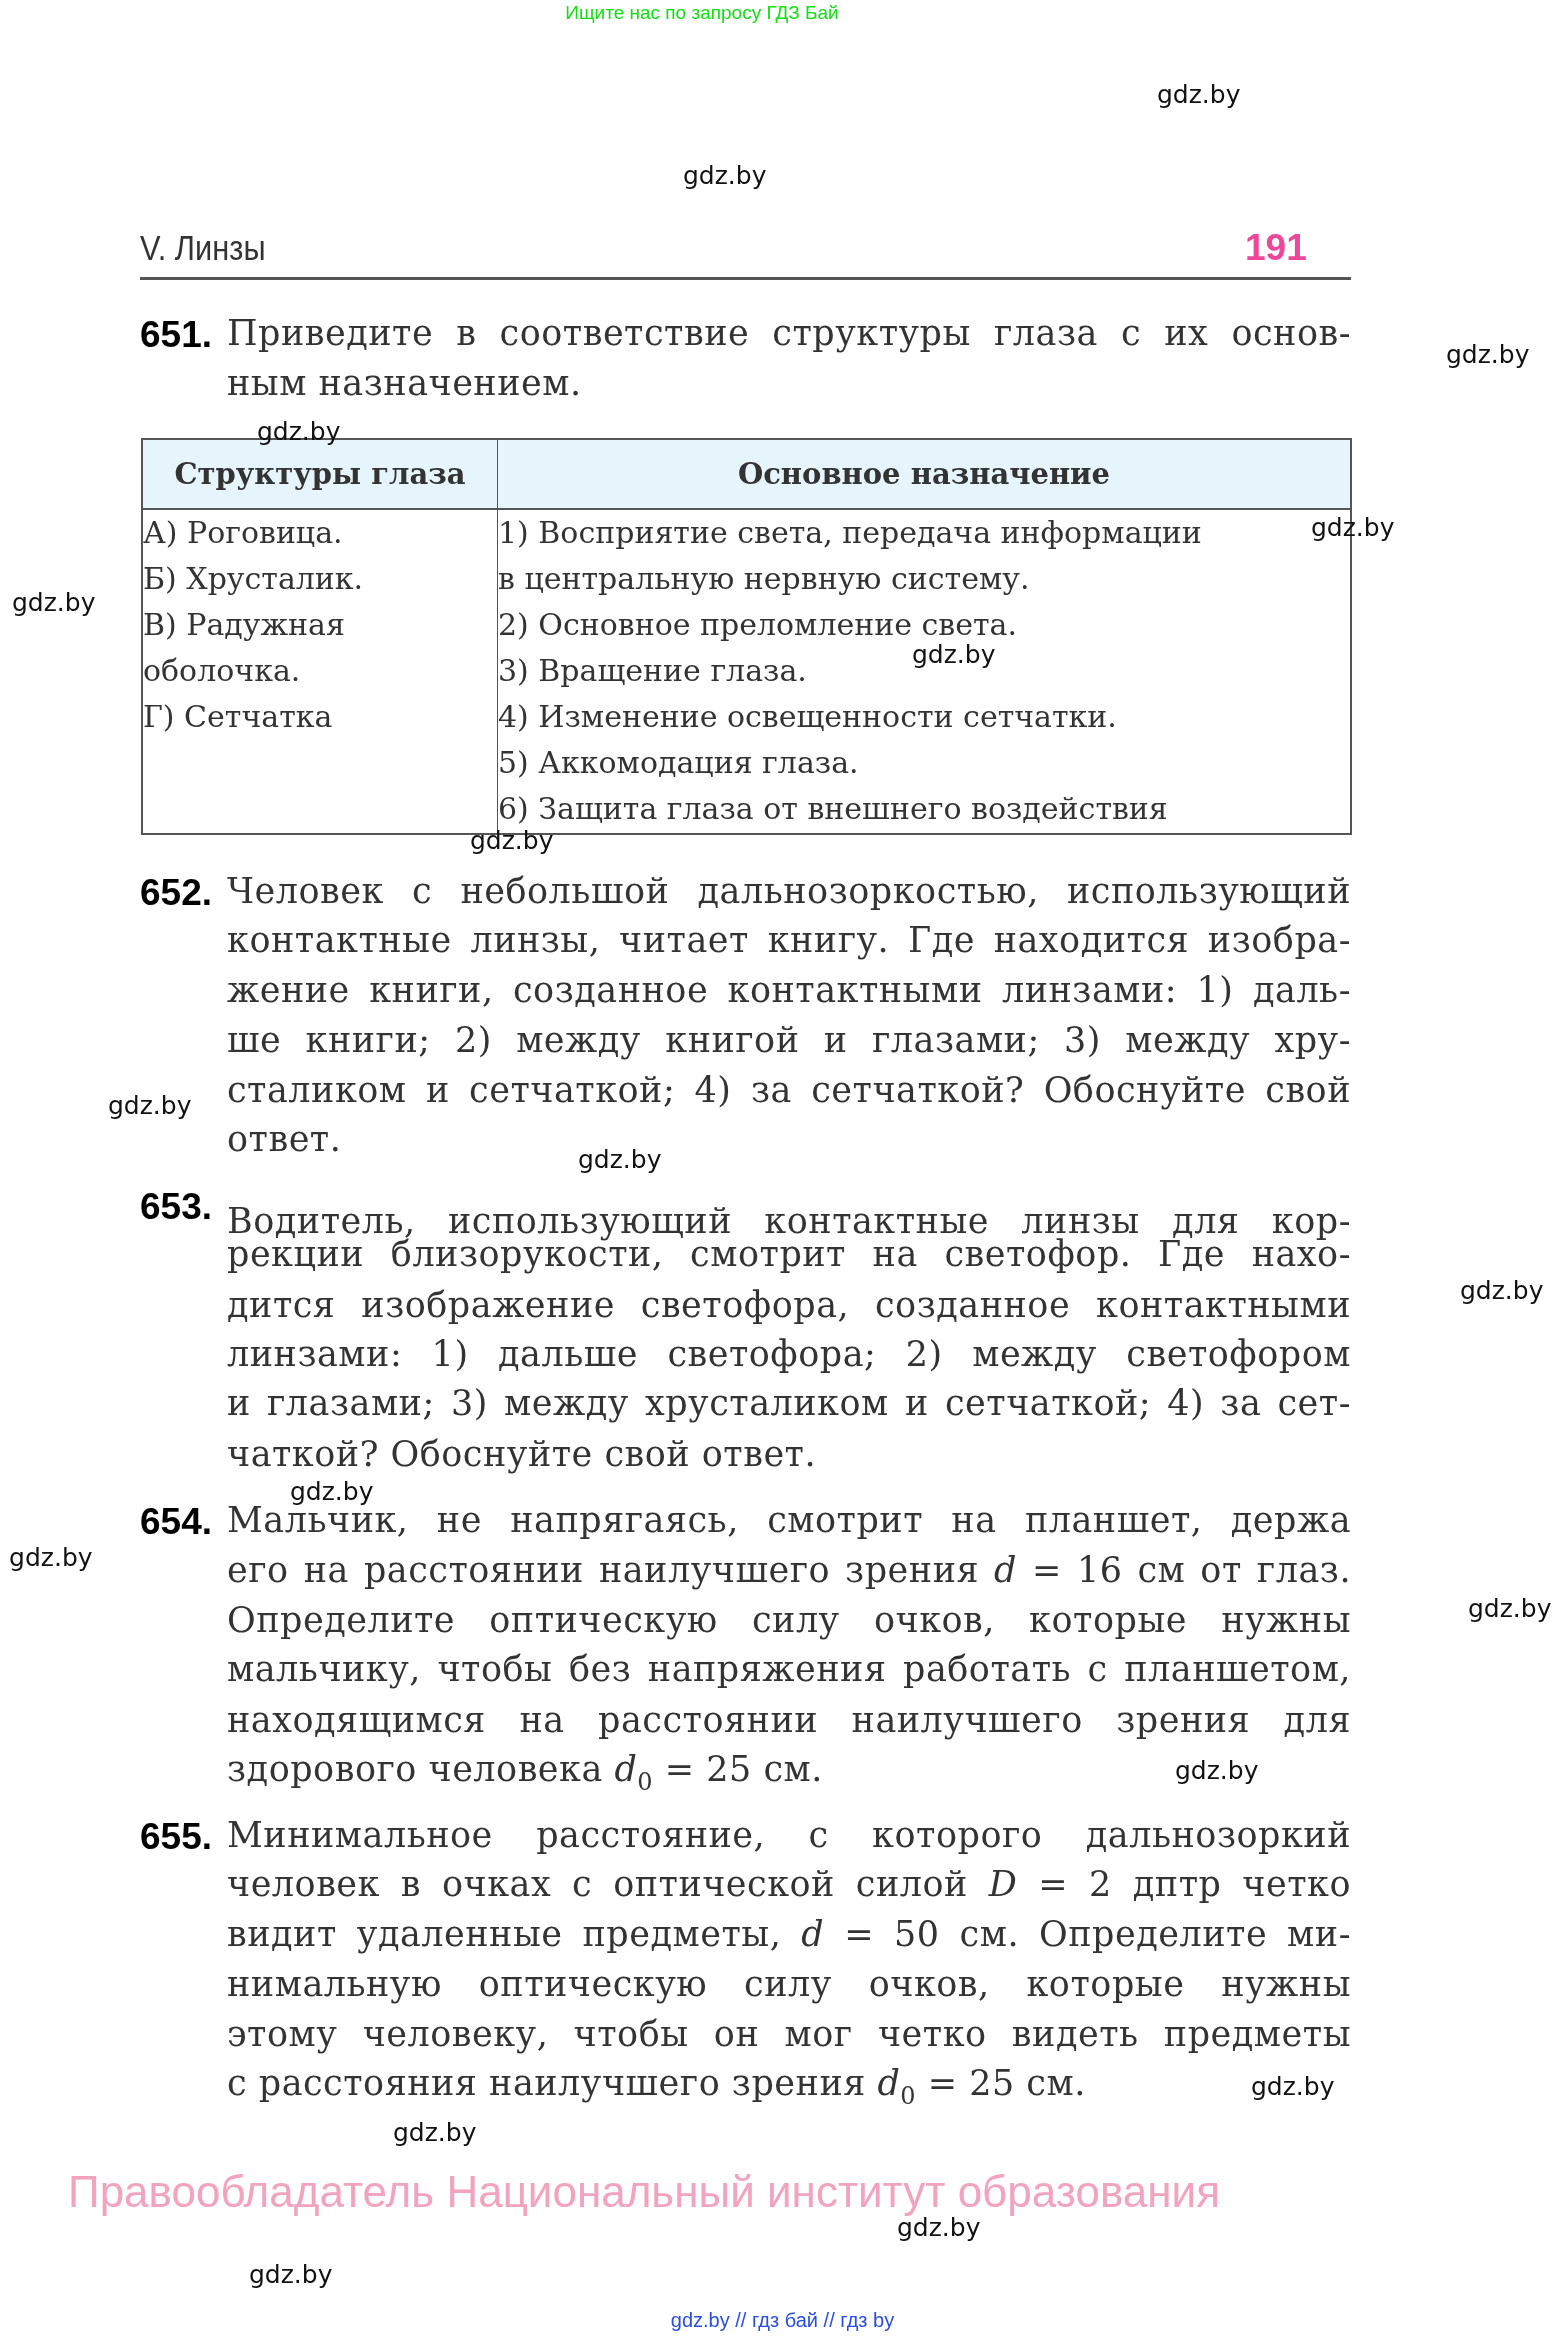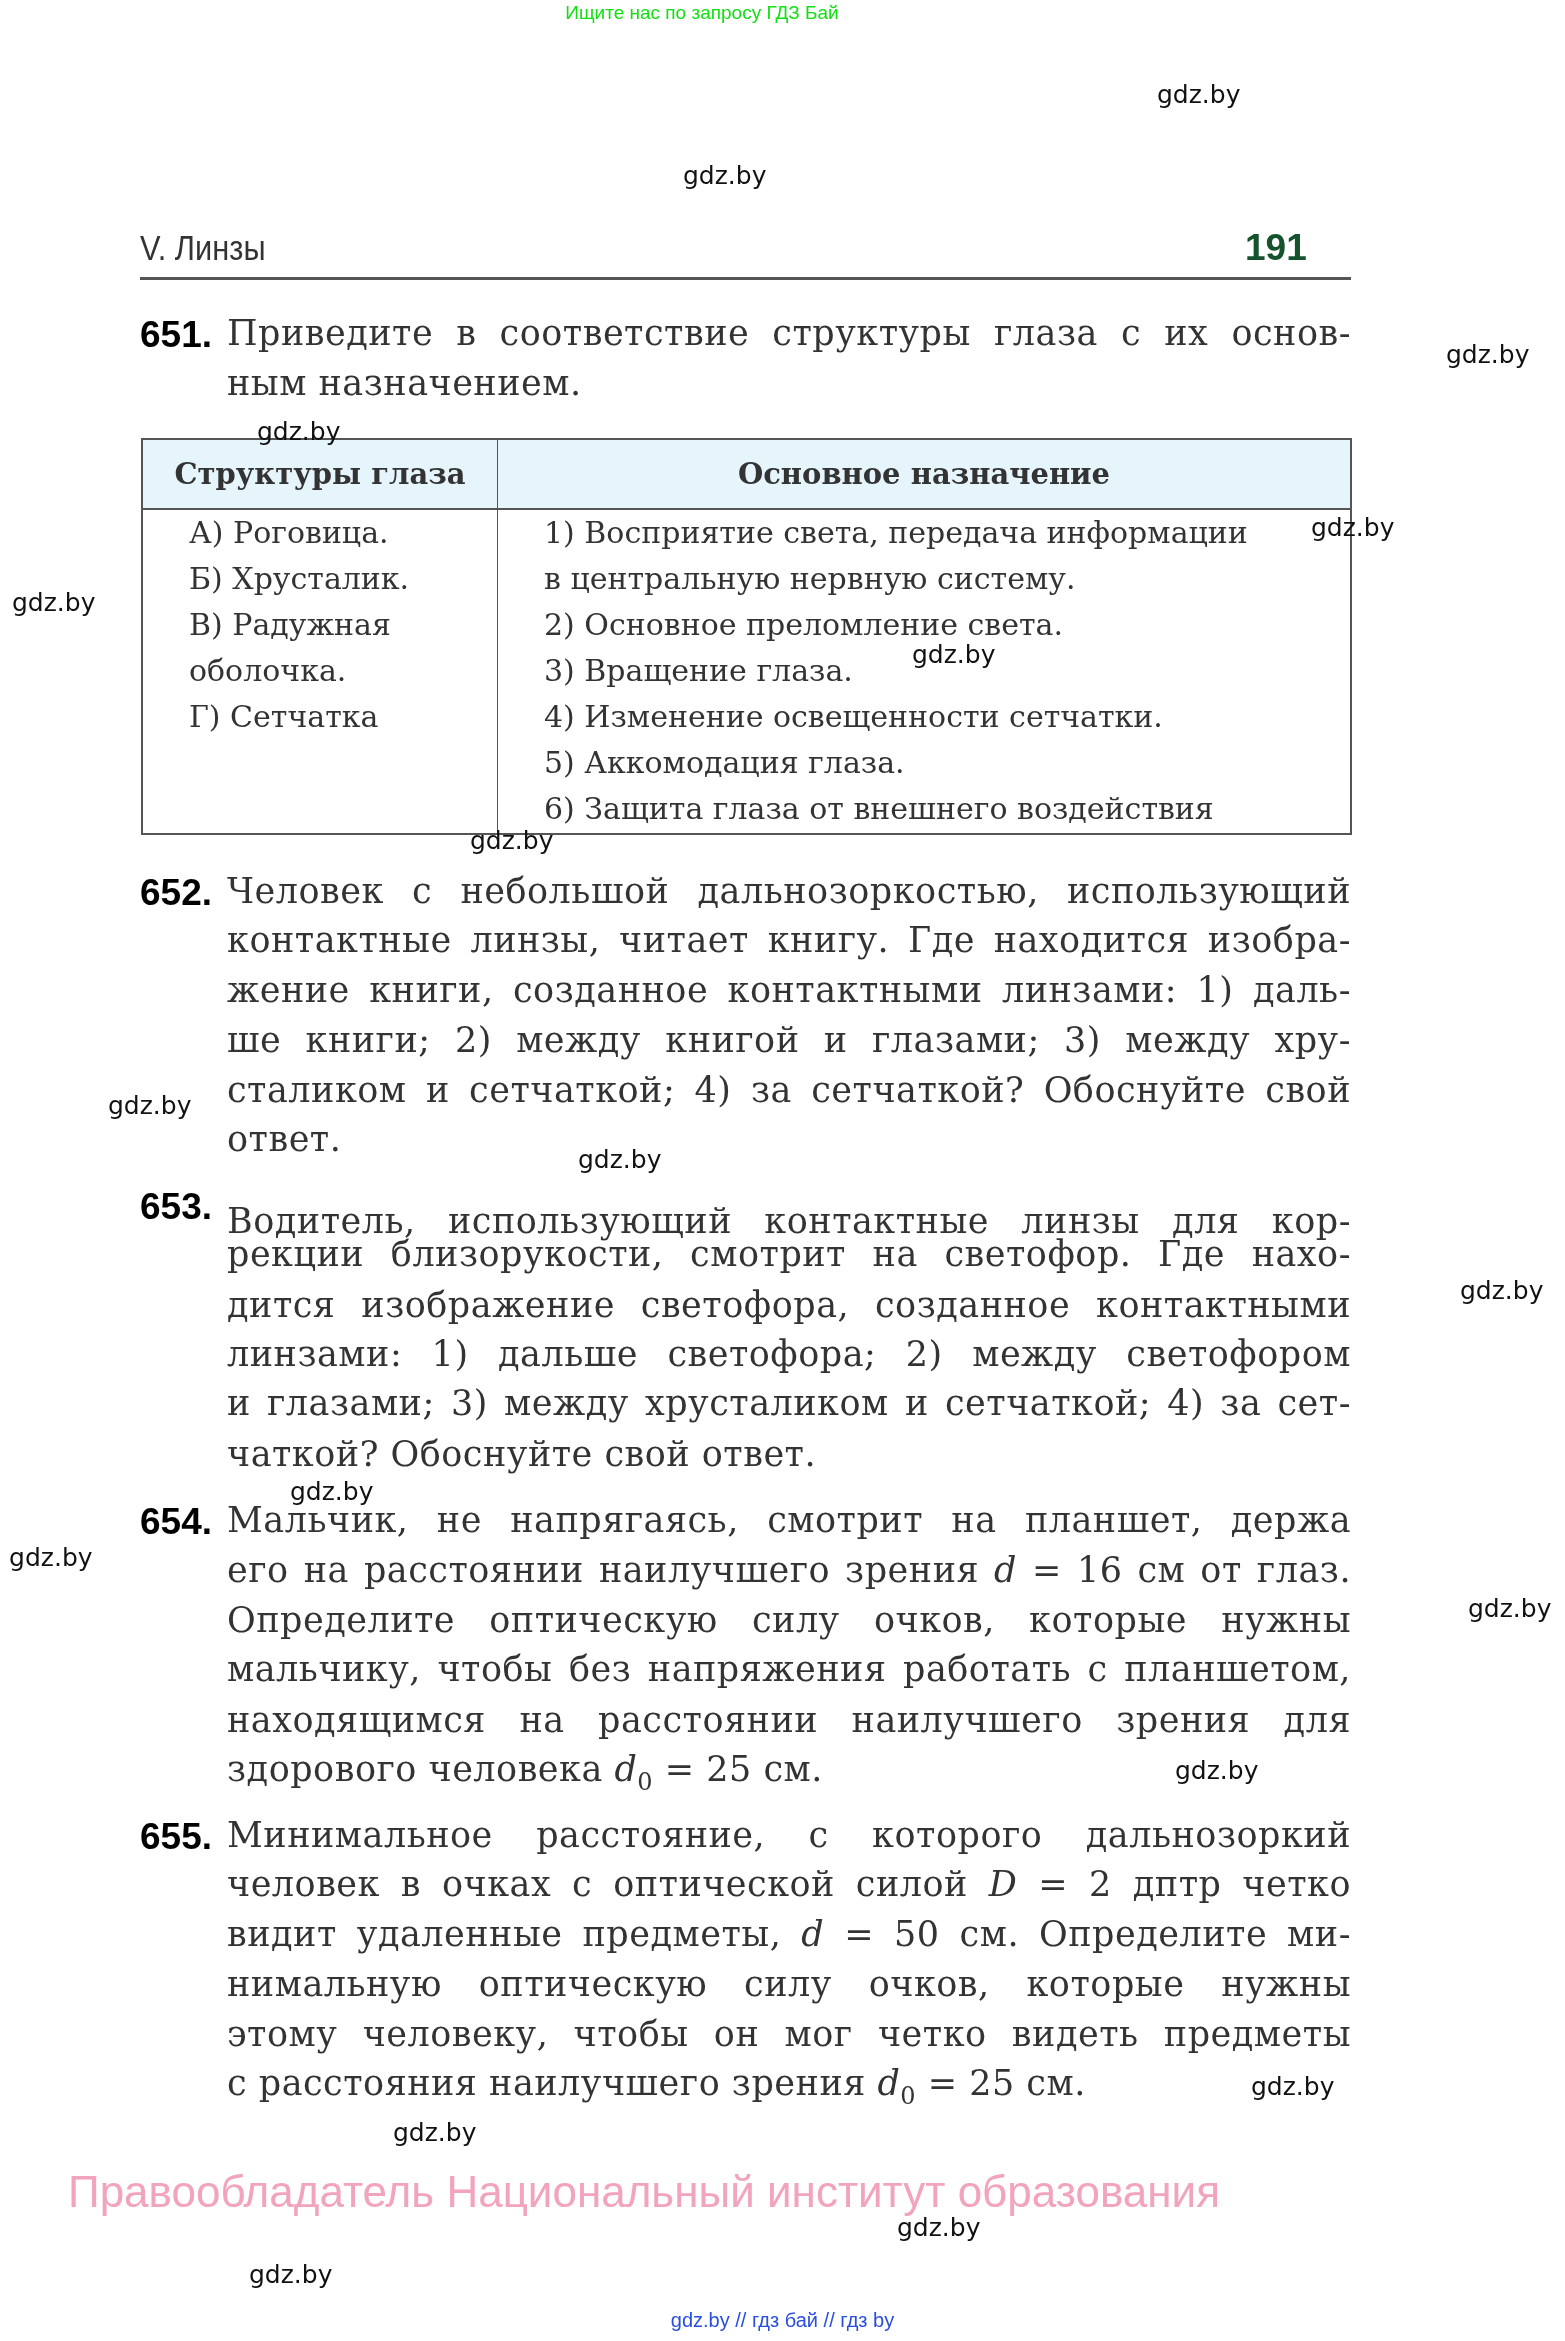--- a/index.html
+++ b/index.html
@@ -1,32 +1,32 @@
 <!DOCTYPE html>
 <html style="font-size:14.6px"><head>
 <meta charset="utf-8">
 <style>
   html, body { margin:0; padding:0; background:#ffffff; }
   body { width:1565px; height:2342px; position:relative; overflow:hidden; }
   .abs { position:absolute; }
   .banner { top:1.8px; left:0; width:1404px; text-align:center; font-family:"Liberation Sans", sans-serif; font-size:19px; color:#12e012; }
   .wm { font-family:"DejaVu Sans", sans-serif; font-size:25px; color:#111; white-space:nowrap; }
   .runhead { left:140px; top:228px; font-family:"Liberation Sans", sans-serif; font-size:35px; color:#333; transform:scaleX(0.88); transform-origin:left top; }
-  .pagenum { left:1245px; top:227px; font-family:"Liberation Sans", sans-serif; font-size:37px; font-weight:bold; color:#14532d; }
+  .pagenum { left:1245px; top:227px; font-family:"Liberation Sans", sans-serif; font-size:37px; font-weight:bold; color:#ec4899; }
   .rule { left:140px; top:277px; width:1211px; height:2.7px; background:#555; }
   .num { font-family:"Liberation Sans", sans-serif; font-weight:bold; font-size:37px; color:#000000; white-space:nowrap; }
   .line { font-family:"DejaVu Serif", serif; font-size:35px; color:#333; white-space:nowrap; left:227px; width:1124px; text-align:justify; text-align-last:justify; letter-spacing:0.5px; }
   .line.last { text-align-last:left; }
   .line i { font-style:italic; }
   .line sub { font-size:24px; vertical-align:-9.1px; }
   table.eye { position:absolute; left:141px; top:438px; width:1211px; height:397px; border-collapse:collapse; border:2.7px solid #555; }
   table.eye th { background:#e6f4fc; height:58px; font-family:"DejaVu Serif", serif; font-size:29px; font-weight:bold; color:#333; border-bottom:2.7px solid #555; padding:5px; }
   table.eye td { vertical-align:top; padding:0; }
   table.eye .c1 { width:344px; border-right:1.8px solid #555; }
-  .cell-line { font-family:"DejaVu Serif", serif; font-size:30px; color:#333; height:46px; line-height:46px; white-space:nowrap;padding-left:46px; }
+  .cell-line { font-family:"DejaVu Serif", serif; font-size:30px; color:#333; height:46px; line-height:46px; white-space:nowrap; }
   .col1 { padding:14.6px 0 0 33px; }
   .col2 { padding:14.6px 0 0 33px; }
   .pink { left:0; width:1288px; top:2167px; text-align:center; font-family:"Liberation Sans", sans-serif; font-size:44px; color:#f2a3bd; }
   .footer { left:0; width:1565px; top:2309px; text-align:center; font-family:"Liberation Sans", sans-serif; font-size:20px; color:#2a4fe0; }
 </style>
 </head>
 <body>
 
 <div class="abs banner">Ищите нас по запросу ГДЗ Бай</div>
 

